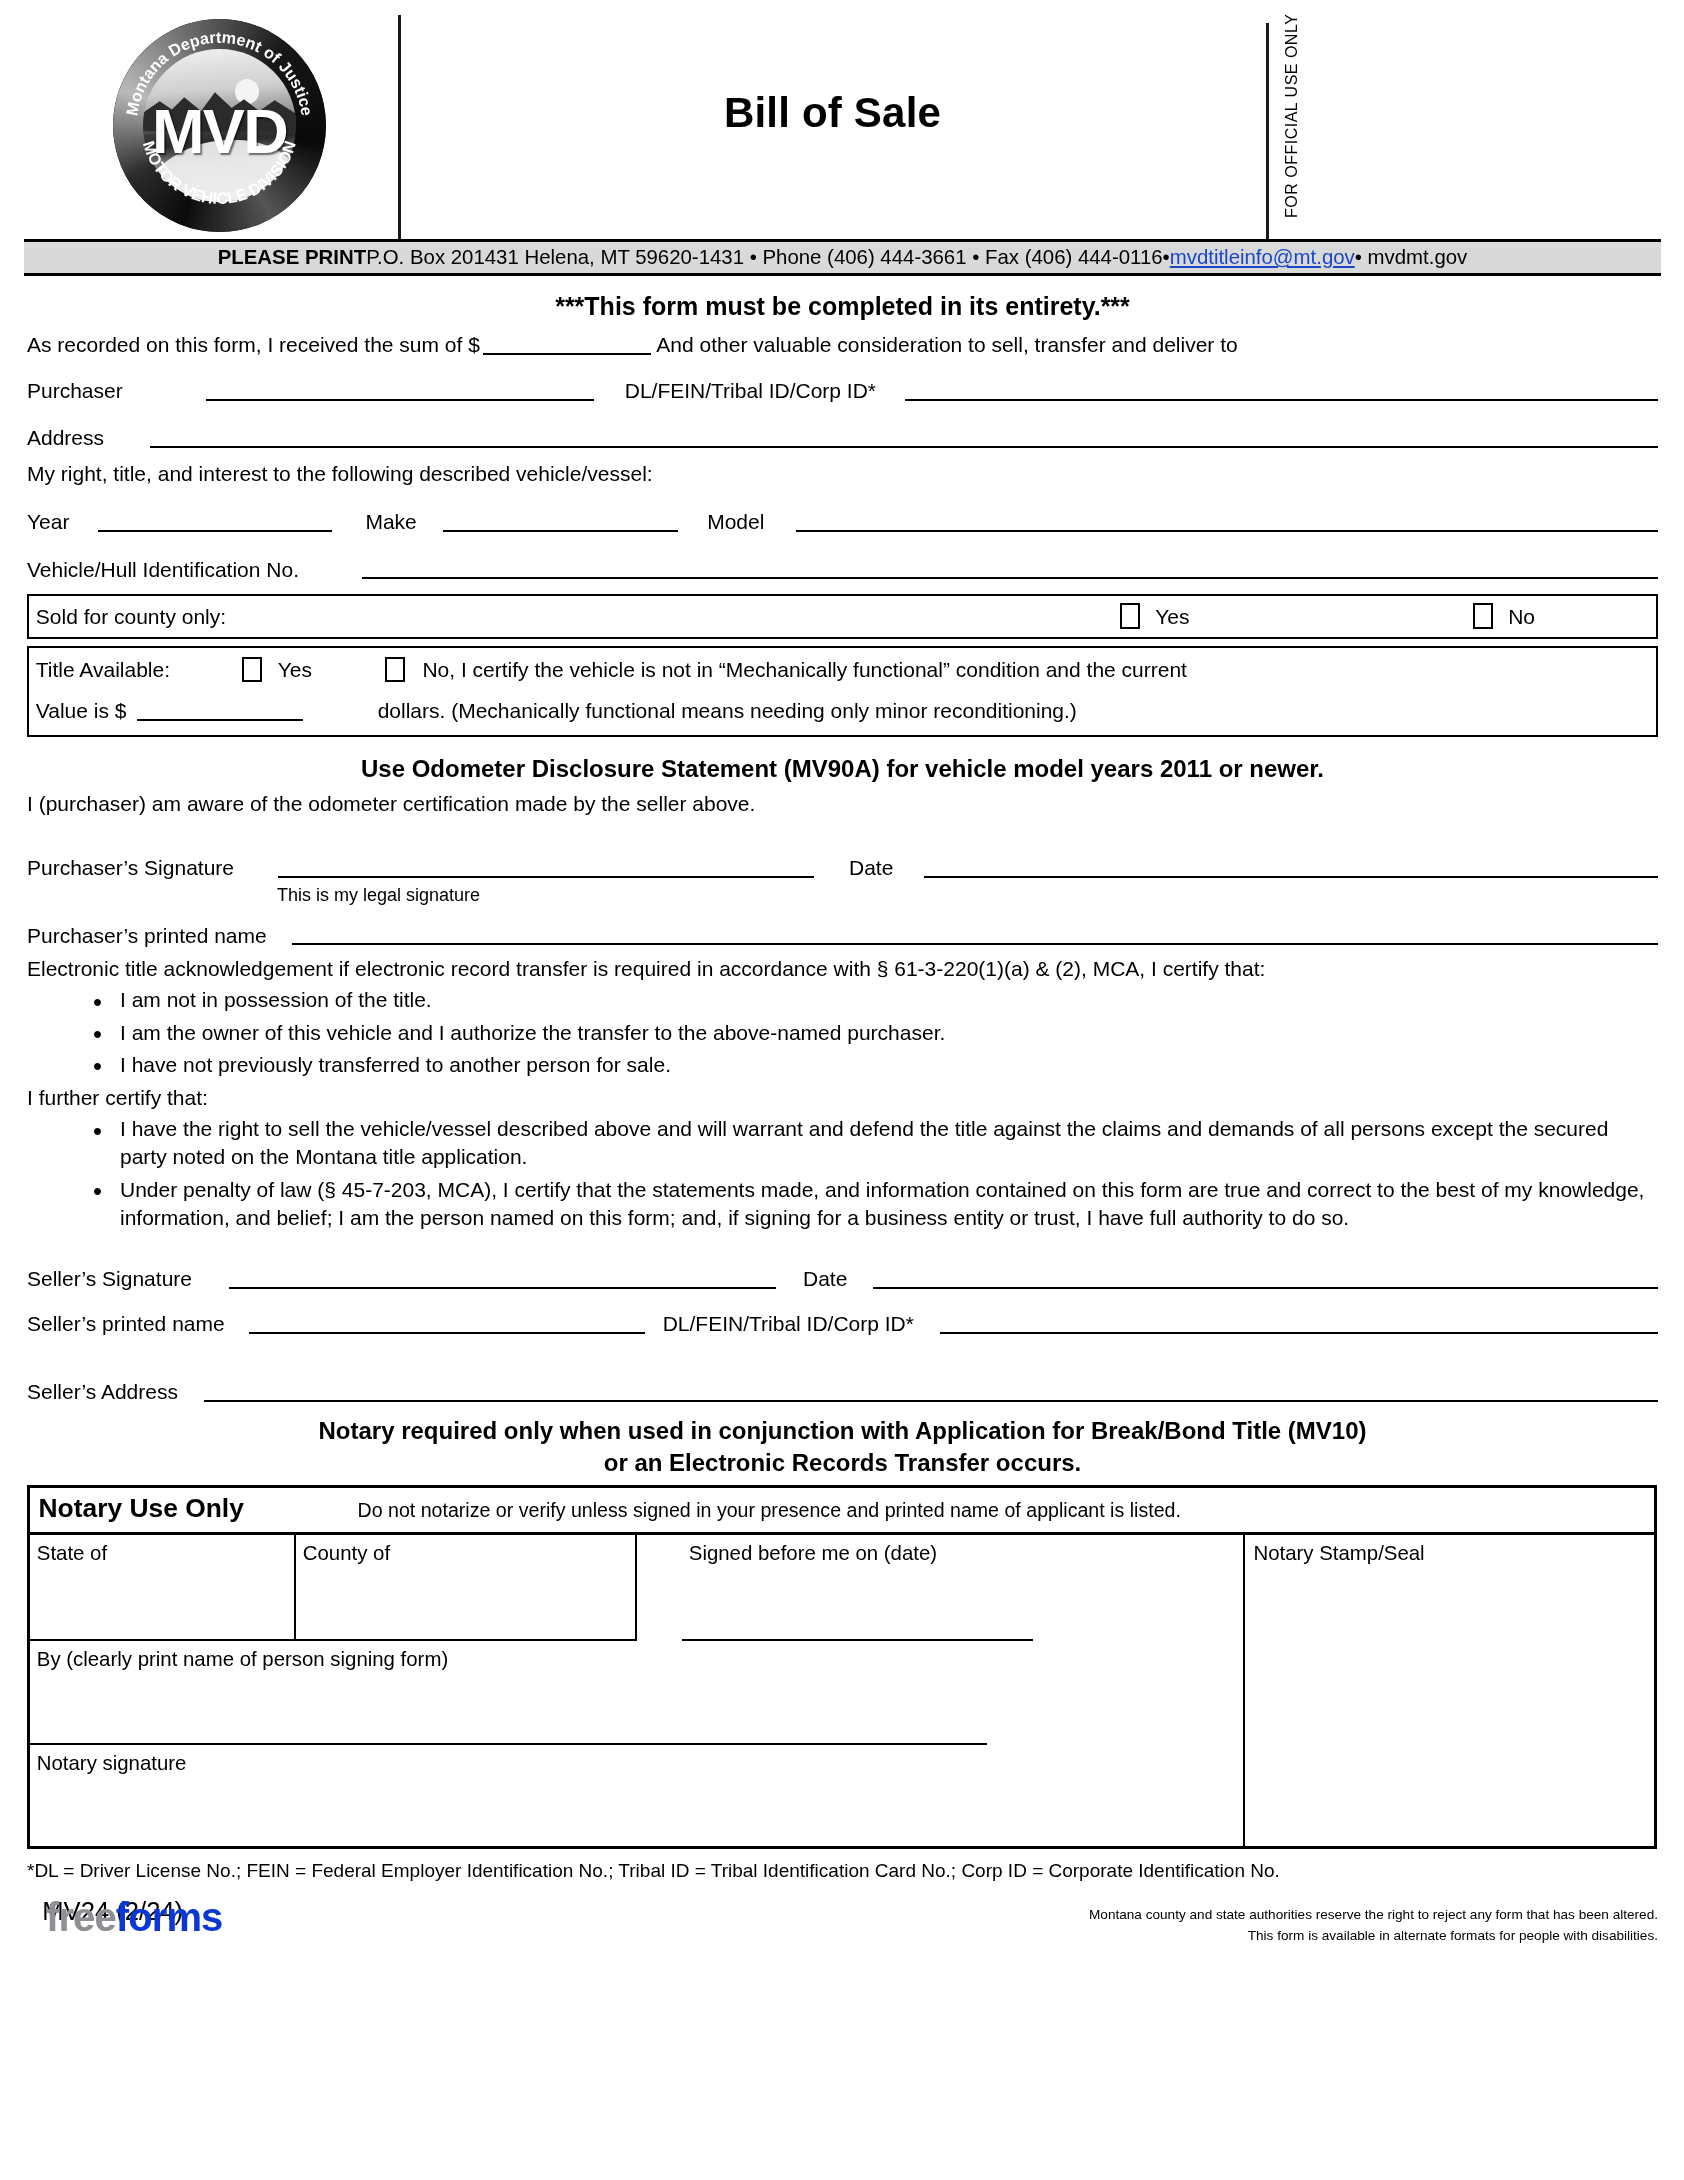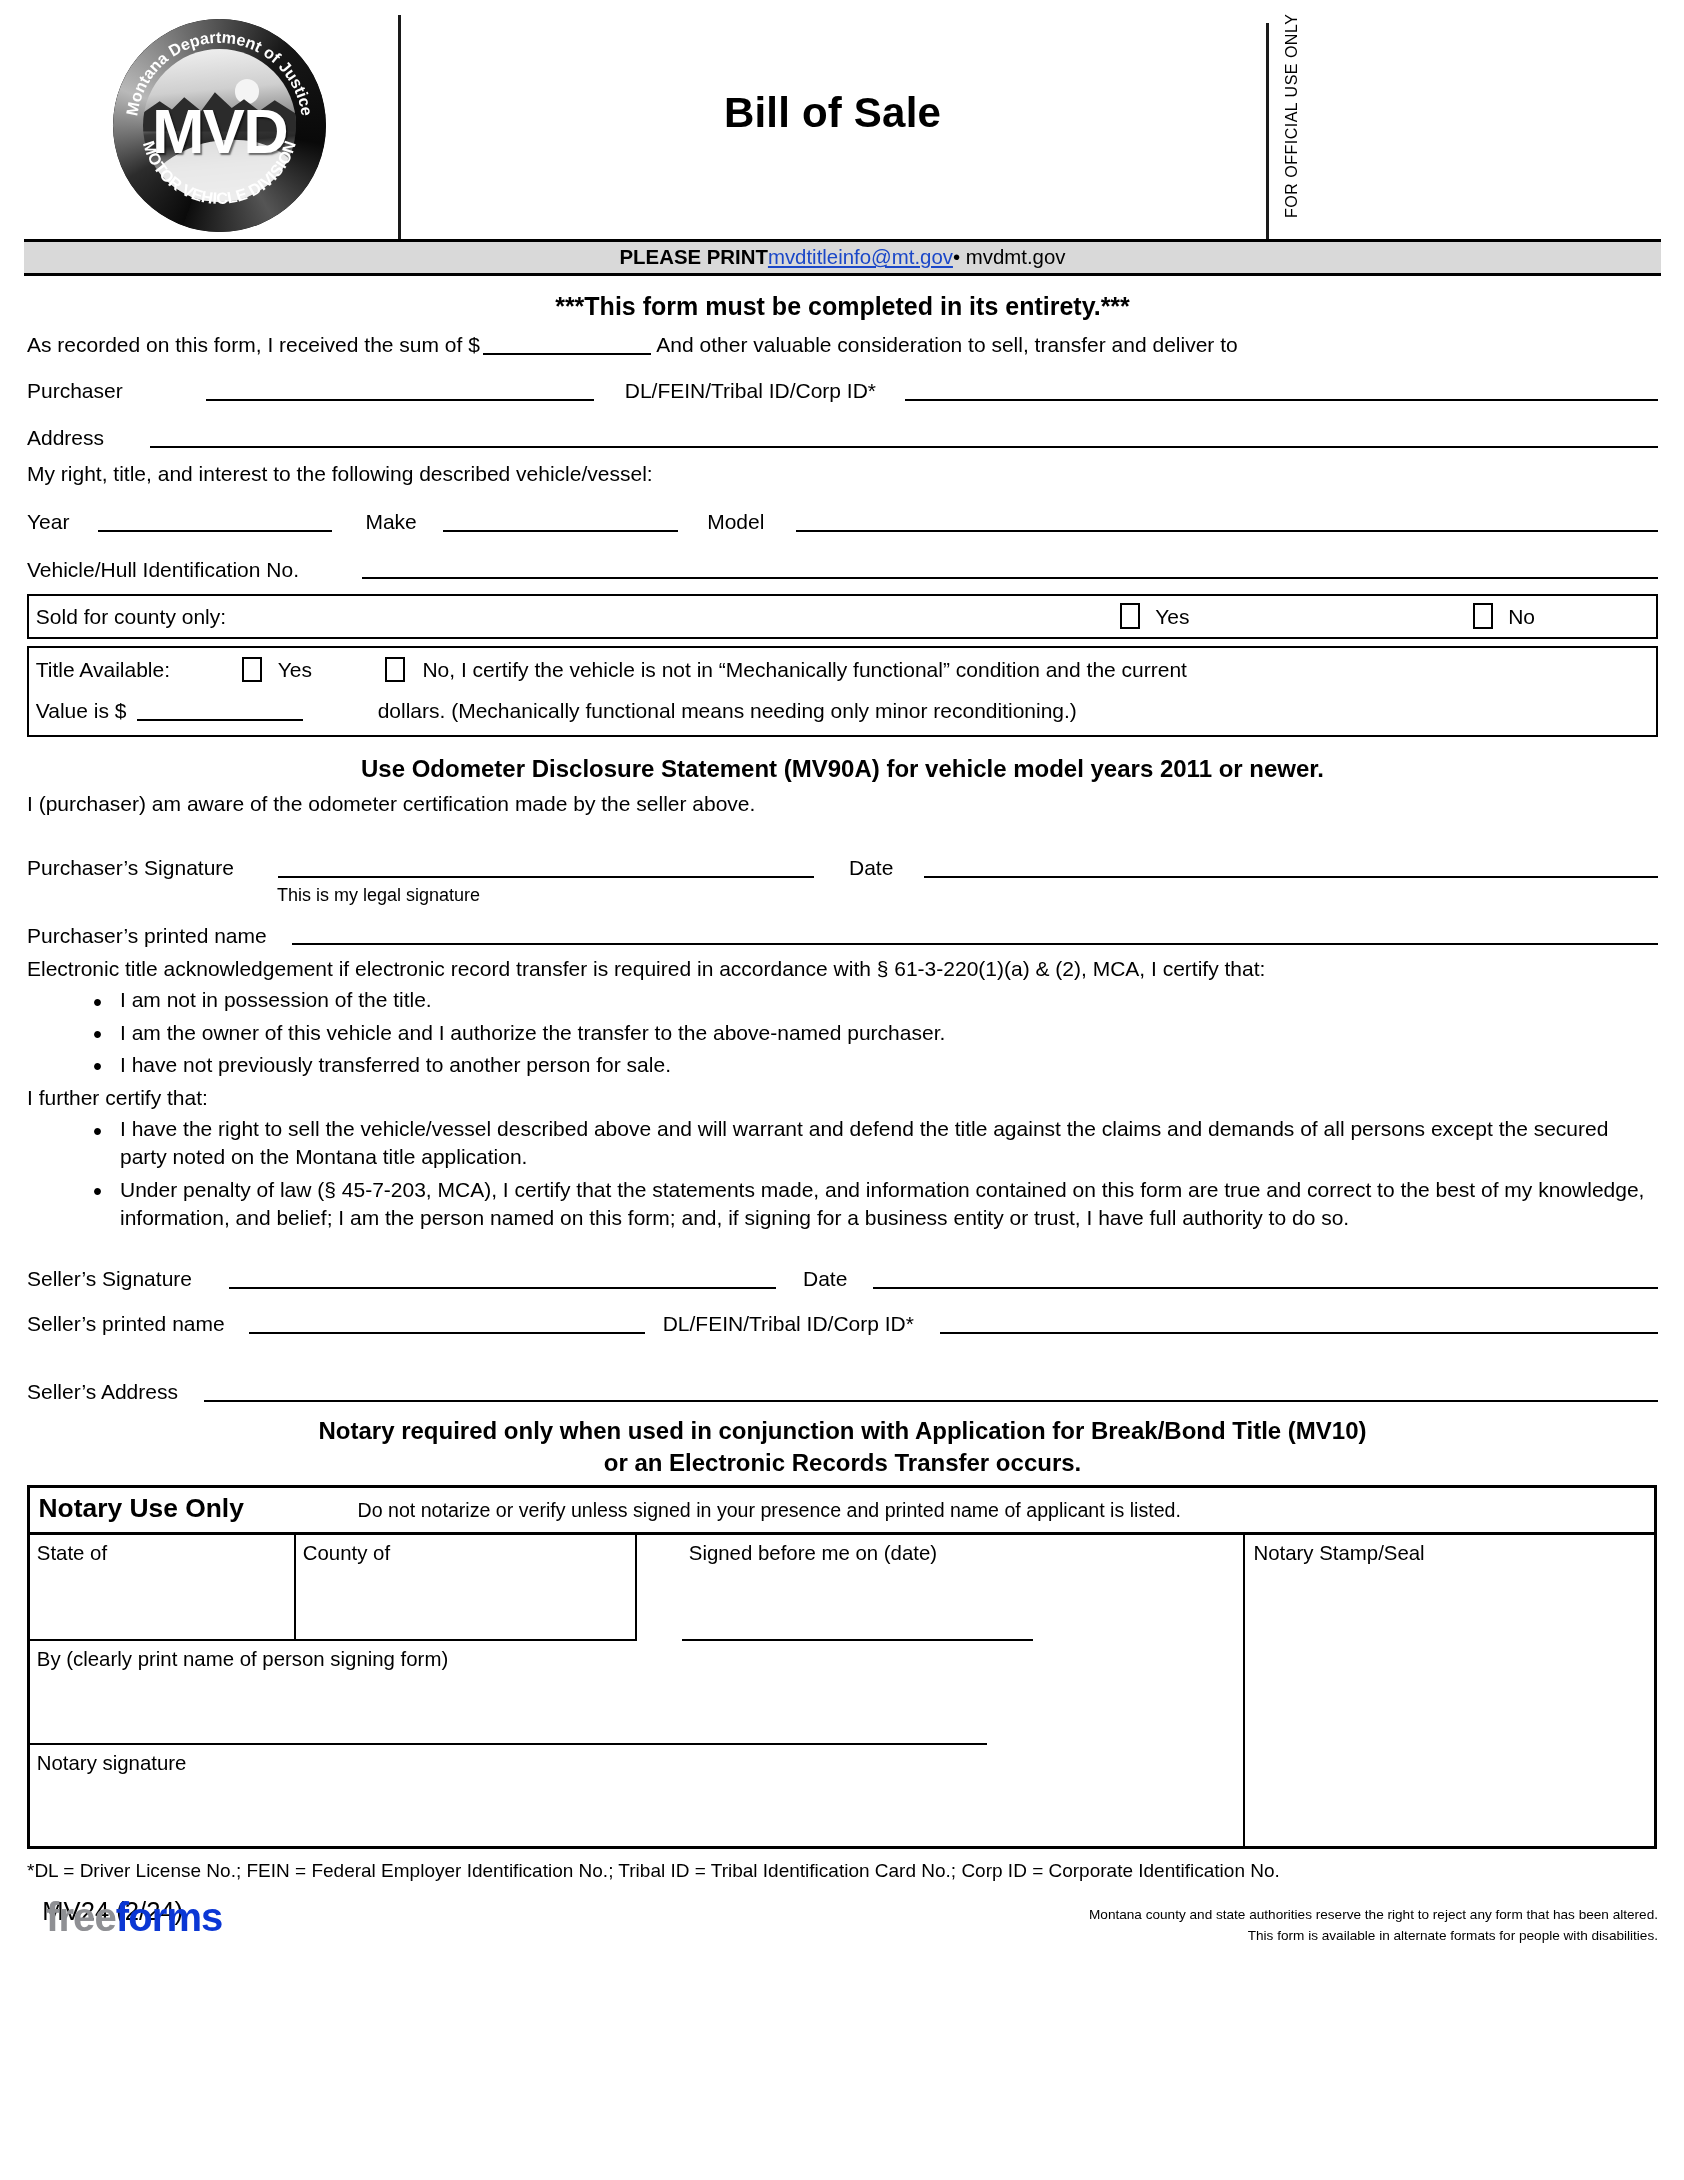--- a/index.html
+++ b/index.html
@@ -360,20 +360,21 @@
 
     <div class="hdr-div-left"></div>
     <div class="hdr-div-right"></div>
 
     <div class="form-title">Bill of Sale</div>
     <div class="official-use">FOR OFFICIAL USE ONLY</div>
   </div>
 
   <div class="gray-bar">
     <b>PLEASE PRINT</b>
+      <span> P.O. Box 201431 Helena, MT 59620-1431 • Phone (406) 444-3661 • Fax (406) 444-0116• </span>
       <a href="#">mvdtitleinfo@mt.gov</a>
       <span> • mvdmt.gov</span>
   </div>
 
   <div class="body-wrap">
 
     <div class="centered-bold">***This form must be completed in its entirety.***</div>
 
     <div class="row" style="margin-top:8.5px;">
       <span>As recorded on this form, I received the sum of $</span>

